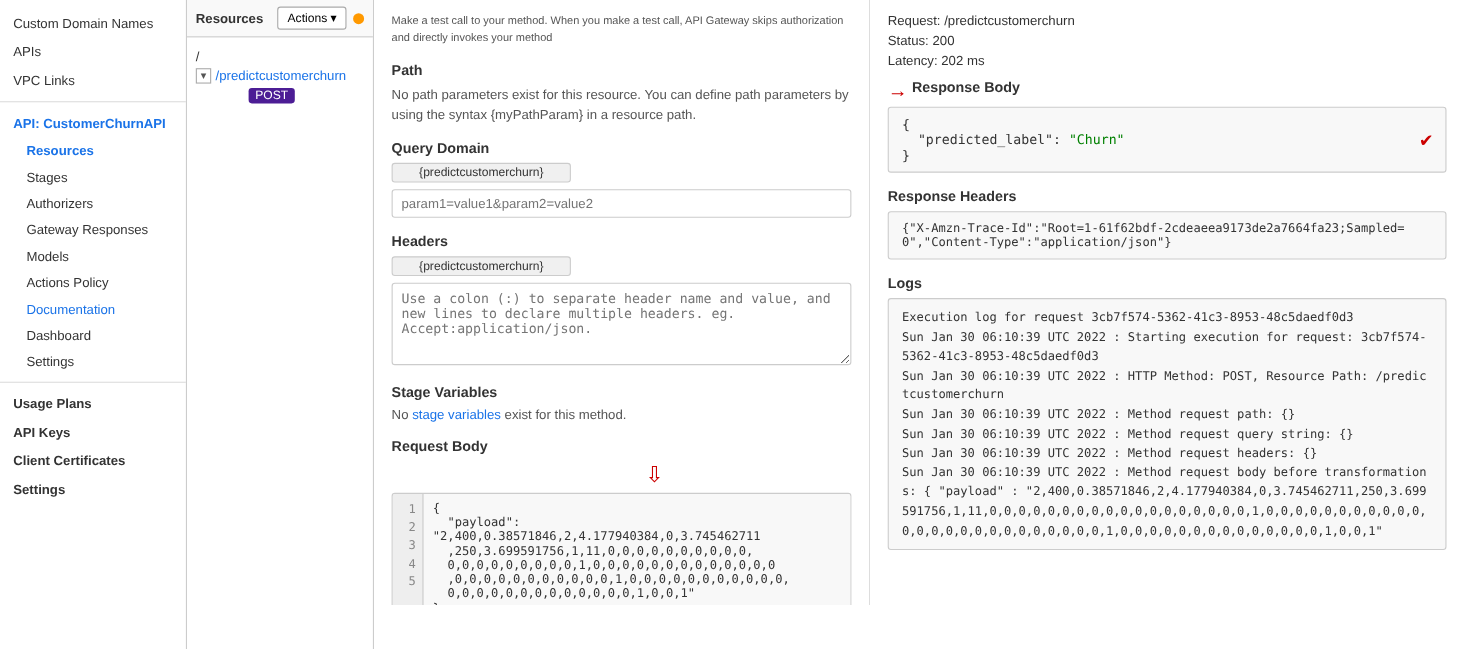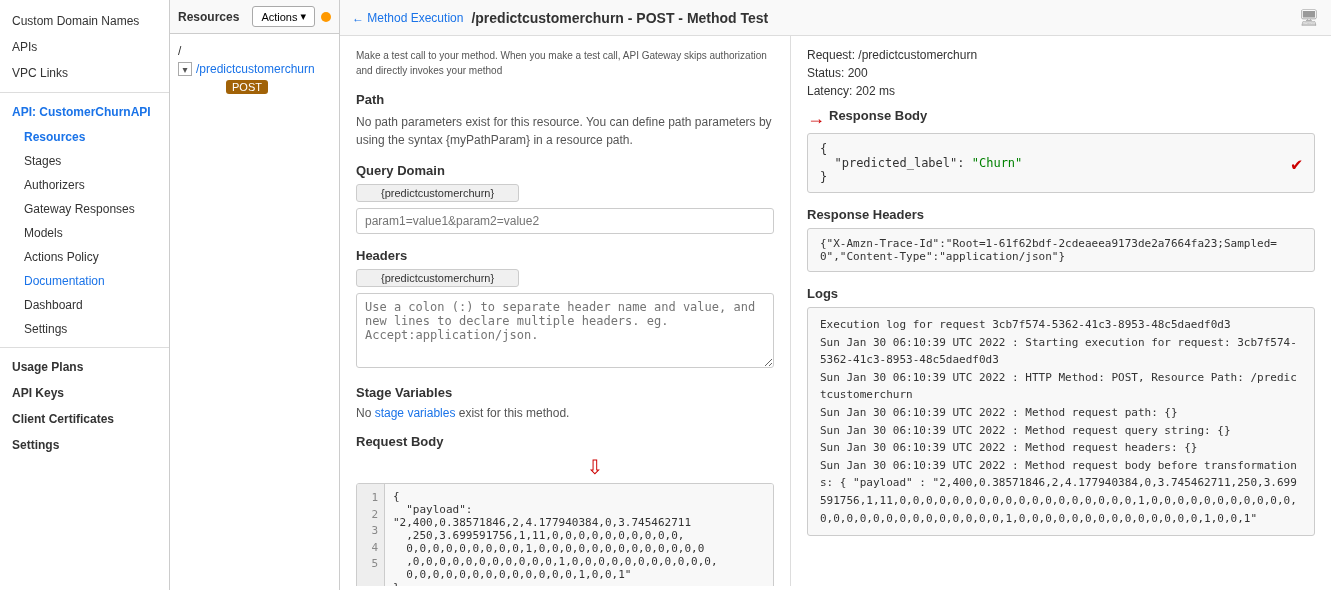--- a/index.html
+++ b/index.html
@@ -91,21 +91,21 @@
     .resource-method {
       display: inline-block;
       background: #1a73e8;
       color: #fff;
       border-radius: 3px;
       padding: 1px 6px;
       font-size: 11px;
       margin-top: 2px;
       margin-left: 28px;
     }
-    .resource-method.selected { background: #a16207; }
+    .resource-method.selected { background: #4c1d95; }
 
     
     .main-content {
       flex: 1;
       overflow-y: auto;
       background: #fff;
     }
     .main-header {
       display: flex;
       align-items: center;
@@ -363,25 +363,20 @@
       <span class="collapse-toggle">▾</span>
       <span style="color:#1a73e8;font-size:12px;cursor:pointer;">/predictcustomerchurn</span>
     </div>
     <div style="padding-left:28px;margin-top:2px;">
       <span class="resource-method selected">POST</span>
     </div>
   </div>
 </div>
 
 <div class="main-content">
-  <div class="main-header">
-    <span class="back-link">← Method Execution</span>
-    <span class="main-title">/predictcustomerchurn - POST - Method Test</span>
-    <span style="margin-left:auto;color:#999;font-size:16px;">🖥</span>
-  </div>
 
   <div class="main-body">
 
     <div class="left-panel">
       <div class="description-text">Make a test call to your method. When you make a test call, API Gateway skips authorization and directly invokes your method</div>
 
       <div class="section-block">
         <div class="section-title">Path</div>
         <div class="no-params-text">No path parameters exist for this resource. You can define path parameters by using the syntax {myPathParam} in a resource path.</div>
       </div>

